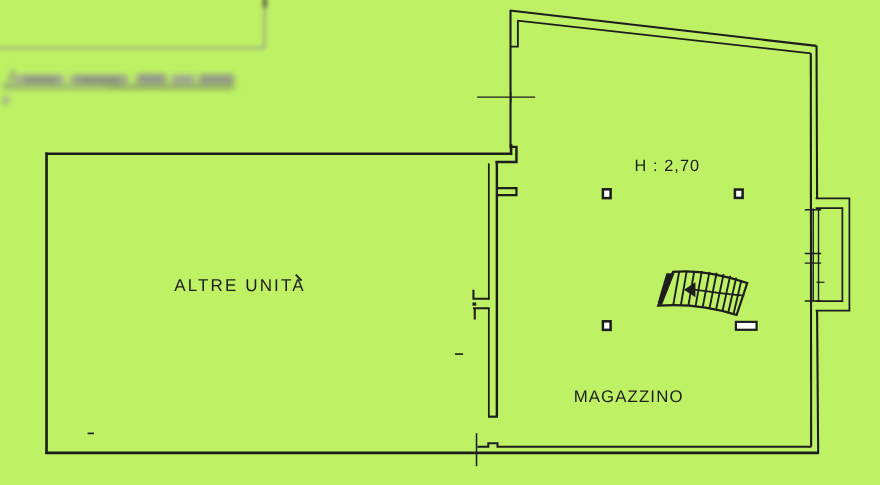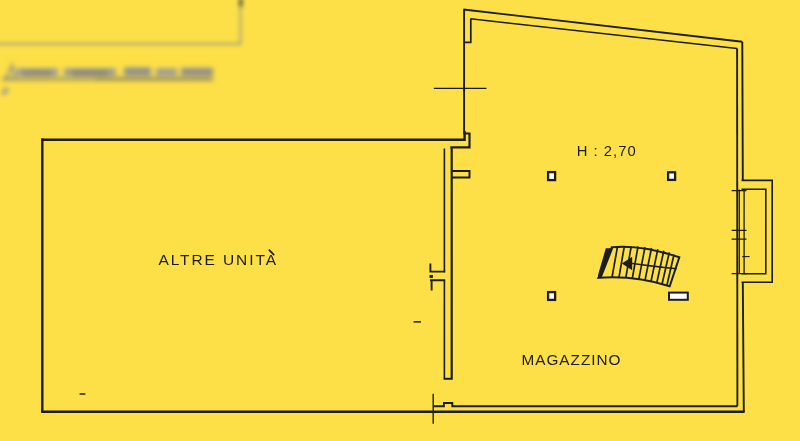--- a/index.html
+++ b/index.html
@@ -1,16 +1,16 @@
 <!DOCTYPE html>
 <html><head>
 <meta charset="utf-8">
 <style>
   html,body{margin:0;padding:0;background:#ffffff;}
-  #page{position:relative;width:800px;height:441px;background:#fde047;overflow:hidden;}
+  #page{position:relative;width:800px;height:441px;background:#bef264;overflow:hidden;}
   svg{position:absolute;left:0;top:0;}
   .lbl{font-family:"Liberation Sans",sans-serif;fill:#1d1d1d;}
 </style>
 </head>
 <body>
 <div id="page">
 <svg width="800" height="441" viewBox="0 0 800 441">
   <defs>
     <filter id="blur2" x="-30%" y="-30%" width="160%" height="160%">
       <feGaussianBlur stdDeviation="2.1"></feGaussianBlur>

